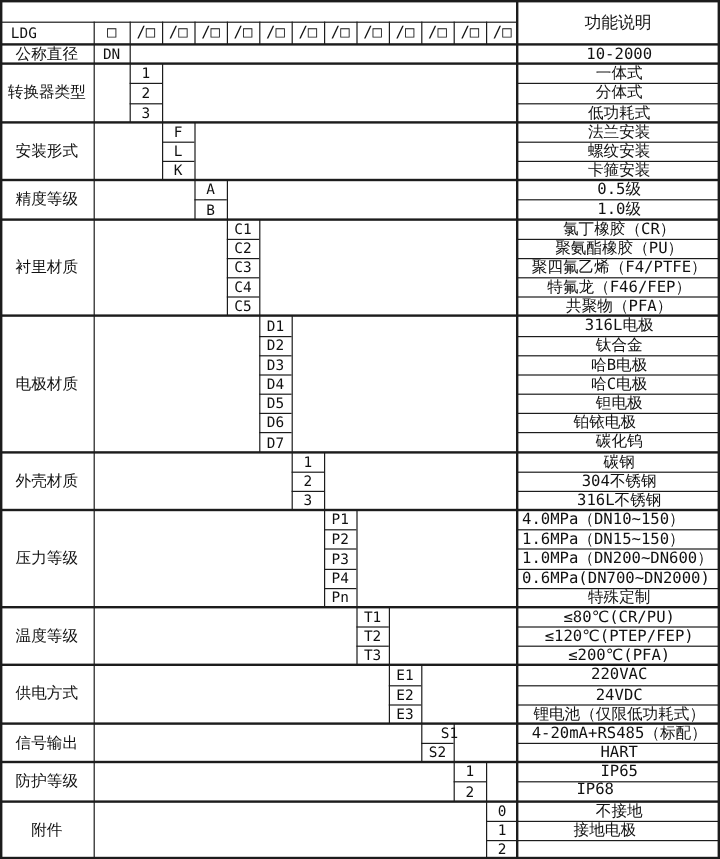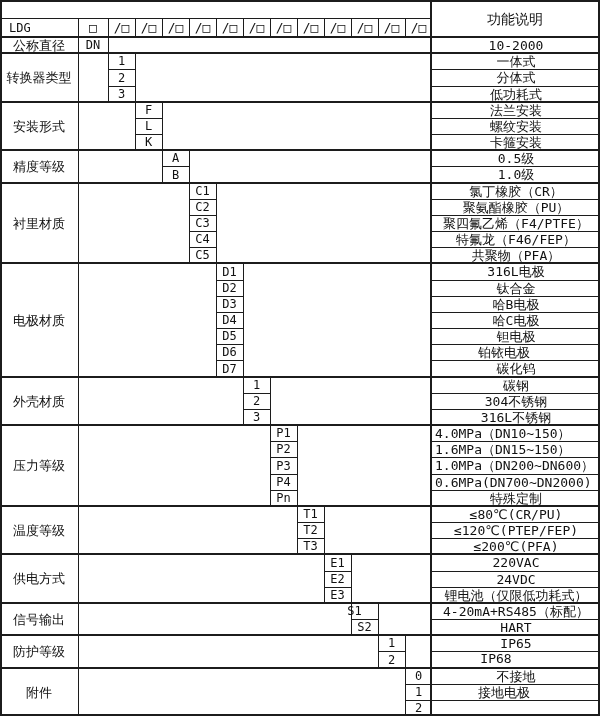--- a/index.html
+++ b/index.html
@@ -214,21 +214,21 @@
       <div class="cell code" style="left: 324px; top: 571px; width: 27px; height: 16px;">E2</div>
       <div class="cell func" style="left: 432px; top: 571px; width: 168px; height: 16px;">24VDC</div>
       <div class="line" style="left: 324px; top: 587px; width: 27px; height: 1px;"></div>
       <div class="line" style="left: 430px; top: 587px; width: 170px; height: 1px;"></div>
       <div class="cell code" style="left: 324px; top: 587px; width: 27px; height: 16px;">E3</div>
       <div class="cell func" style="left: 432px; top: 587px; width: 168px; height: 16px;">锂电池（仅限低功耗式）</div>
       <div class="line" style="left: 0px; top: 602px; width: 600px; height: 2px;"></div>
       <div class="cell label" style="left: 0px; top: 603px; width: 78px; height: 32px;">信号输出</div>
       <div class="line" style="left: 351px; top: 603px; width: 1px; height: 32px;"></div>
       <div class="line" style="left: 378px; top: 603px; width: 1px; height: 32px;"></div>
-      <div class="cell code" style="left: 341px; top: 603px; width: 27px; height: 16px;">S1</div>
+      <div class="cell code" style="left: 361px; top: 603px; width: 27px; height: 16px;">S1</div>
       <div class="cell func" style="left: 432px; top: 603px; width: 168px; height: 16px;">4-20mA+RS485（标配）</div>
       <div class="line" style="left: 351px; top: 619px; width: 27px; height: 1px;"></div>
       <div class="line" style="left: 430px; top: 619px; width: 170px; height: 1px;"></div>
       <div class="cell code" style="left: 351px; top: 619px; width: 27px; height: 16px;">S2</div>
       <div class="cell func" style="left: 432px; top: 619px; width: 168px; height: 16px;">HART</div>
       <div class="line" style="left: 0px; top: 634px; width: 600px; height: 2px;"></div>
       <div class="cell label" style="left: 0px; top: 635px; width: 78px; height: 33px;">防护等级</div>
       <div class="line" style="left: 378px; top: 635px; width: 1px; height: 33px;"></div>
       <div class="line" style="left: 405px; top: 635px; width: 1px; height: 33px;"></div>
       <div class="cell code" style="left: 378px; top: 635px; width: 27px; height: 16px;">1</div>

